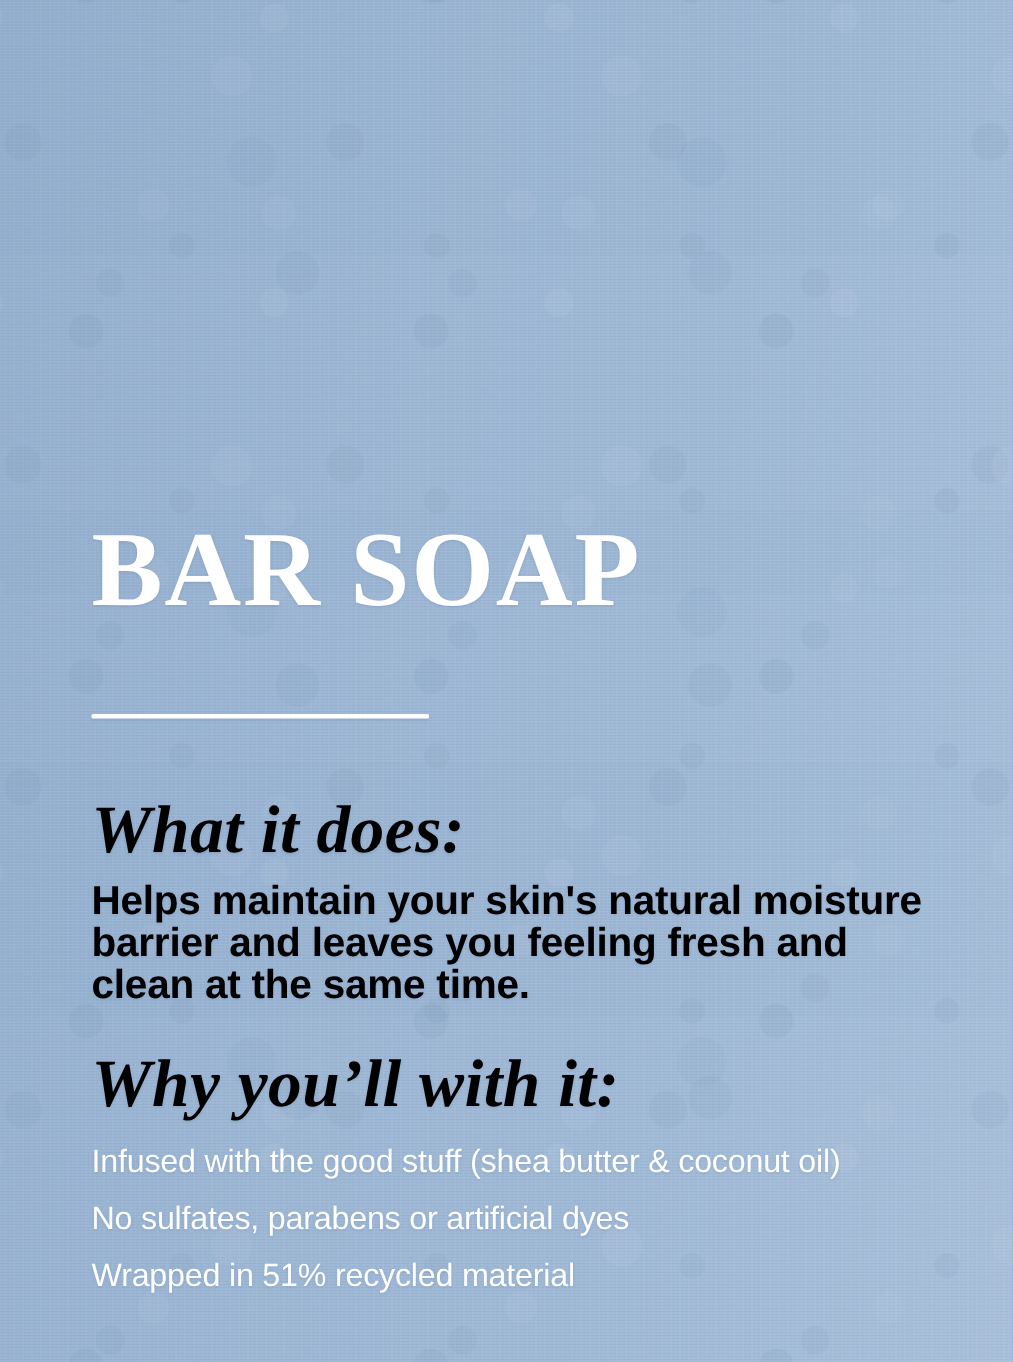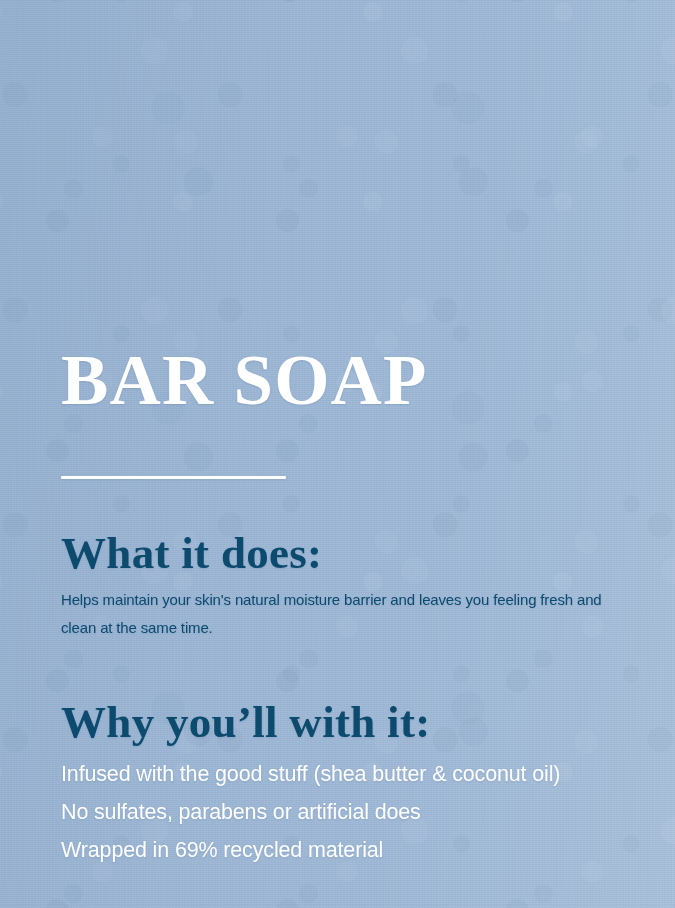--- a/index.html
+++ b/index.html
@@ -110,37 +110,38 @@
     border-radius: 1px;
     box-shadow: 0 1px 2px rgba(70,100,140,.16);
   }
 
   .section { position: absolute; left: 0; width: 585px; }
   .section-does { top: 515px; }
   .section-love { top: 684px; }
 
   .heading {
     font-family: "Liberation Serif", "DejaVu Serif", serif;
+    font-style: italic;
     font-weight: 700;
     font-size: 45px;
     line-height: 1.02;
     letter-spacing: .3px;
-    color: #0c4a6e;
+    color: #000000;
     white-space: nowrap;
     text-shadow: 0 1px 2px rgba(70,100,140,.18);
   }
 
   .body-text {
     margin-top: 9px;
     font-family: "Liberation Sans", sans-serif;
-    font-weight: 400;
-    font-size: 15px;
+    font-weight: 700;
+    font-size: 27px;
     line-height: 28px;
     letter-spacing: -0.15px;
-    color: #0c4a6e;
+    color: #000000;
     width: 575px;
     text-shadow: 0 1px 2px rgba(70,100,140,.16);
   }
 
   .feature-list {
     margin-top: 9px;
     list-style: none;
   }
   .feature-list li {
     font-family: "Liberation Sans", sans-serif;
@@ -170,19 +171,19 @@
 
     <section class="section section-does">
       <h2 class="heading">What it does:</h2>
       <p class="body-text">Helps maintain your skin's natural moisture barrier and leaves you feeling fresh and clean at the same time.</p>
     </section>
 
     <section class="section section-love">
       <h2 class="heading">Why you’ll with it:</h2>
       <ul class="feature-list">
         <li>Infused with the good stuff (shea butter &amp; coconut oil)</li>
-        <li>No sulfates, parabens or artificial does</li>
-        <li>Wrapped in 69% recycled material</li>
+        <li>No sulfates, parabens or artificial dyes</li>
+        <li>Wrapped in 51% recycled material</li>
       </ul>
     </section>
 
   </div>
 </div>
 
 </body></html>

